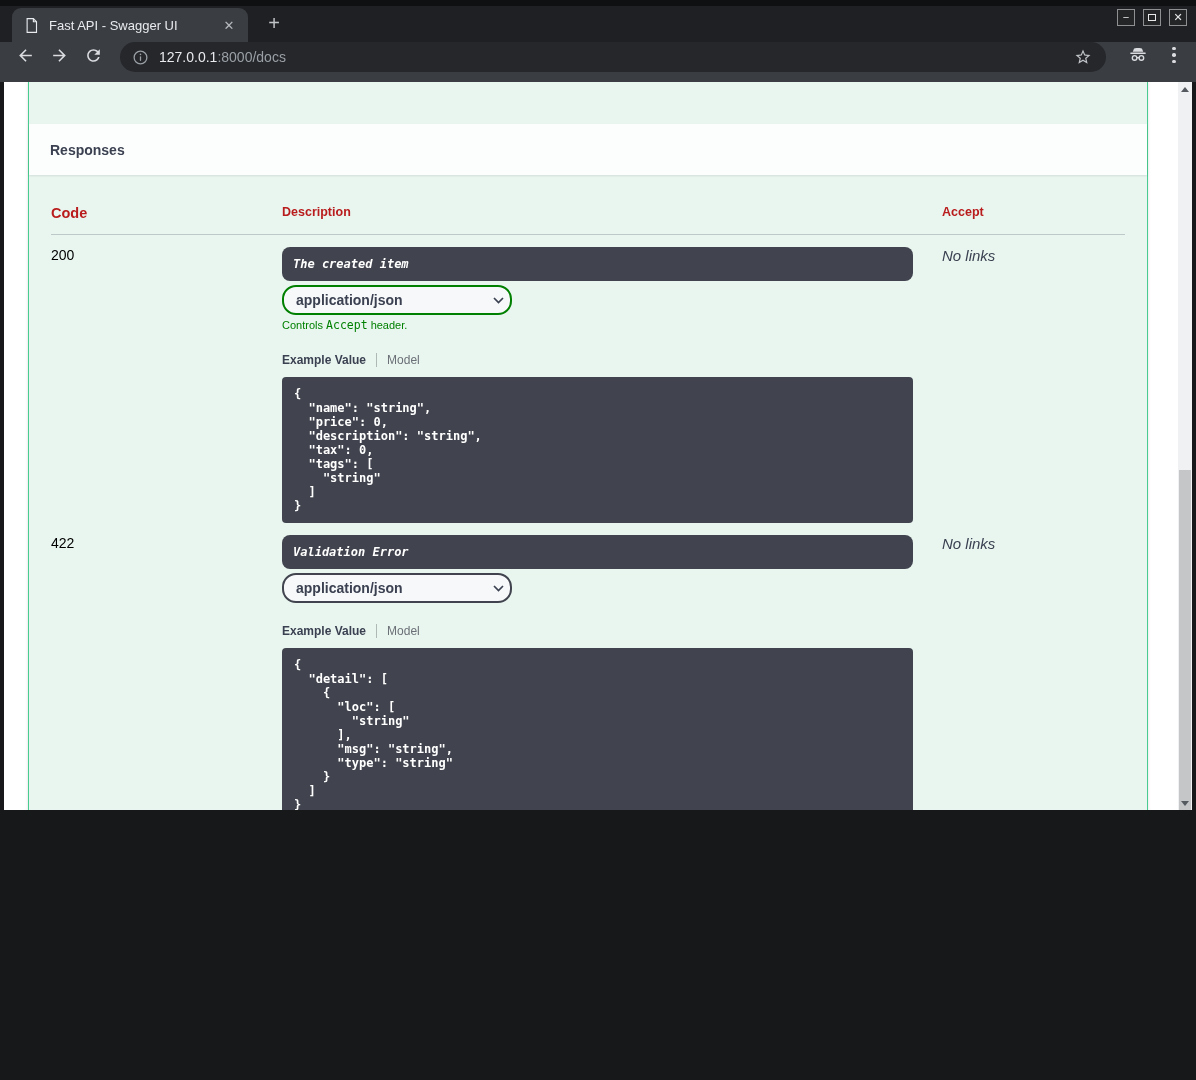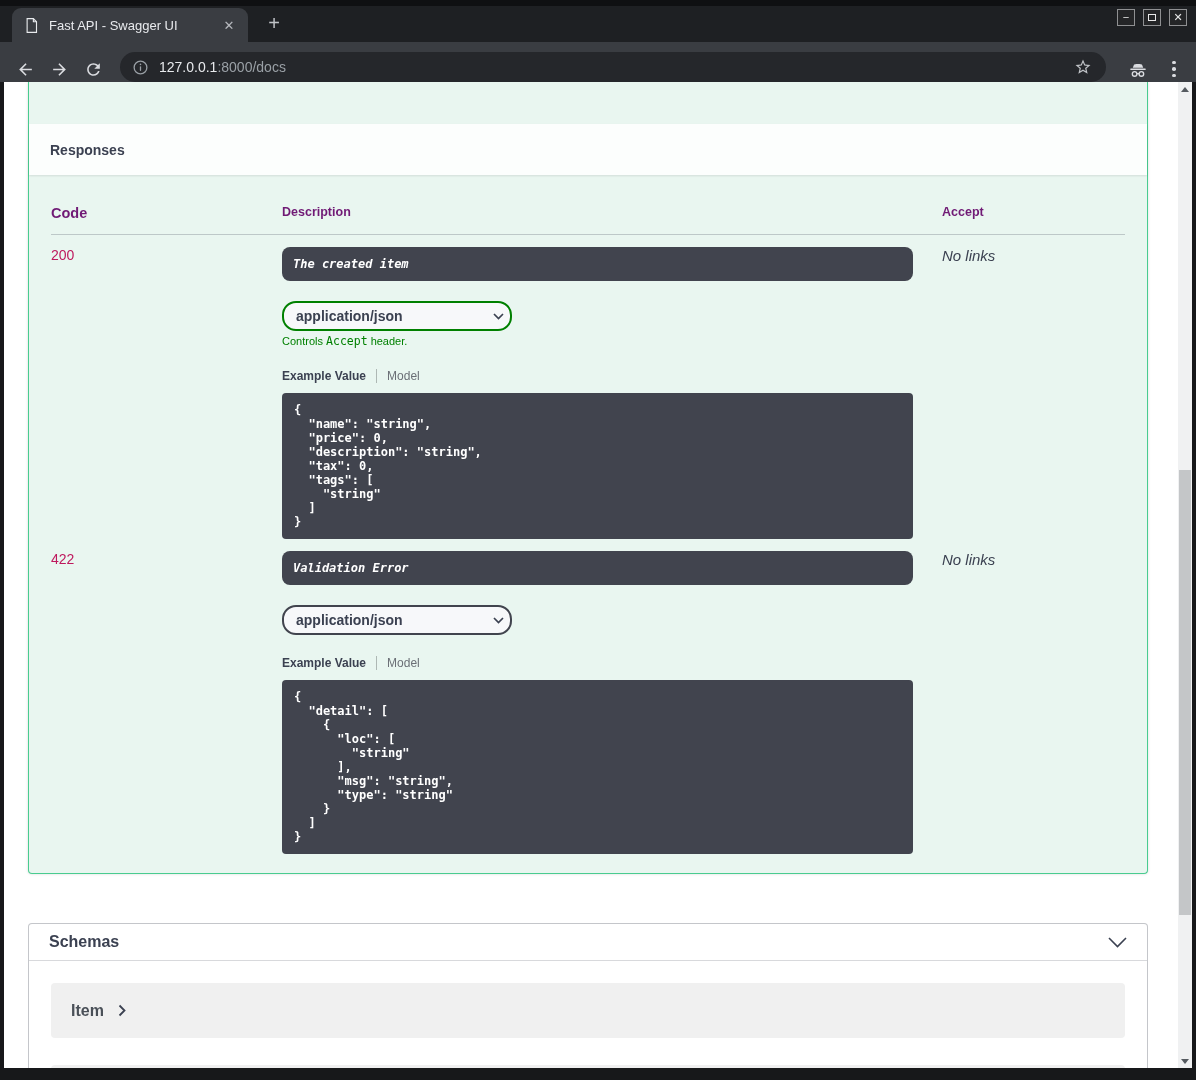--- a/index.html
+++ b/index.html
@@ -17,59 +17,59 @@
   .tab-close { width:18px; height:18px; border-radius:50%; display:flex; align-items:center; justify-content:center;
                color:#b6b9be; font-size:13px; line-height:1; }
   .newtab { position:absolute; left:262px; bottom:7px; width:24px; height:24px; display:flex; align-items:center;
             justify-content:center; color:#c0c3c7; font-size:20px; font-weight:400; border-radius:50%; }
   .win-controls { position:absolute; top:3px; right:9px; display:flex; gap:8px; }
   .win-btn { width:18px; height:17px; border:1px solid #8f9092; background:#242527; color:#e8e8e8;
              display:flex; align-items:center; justify-content:center; font-size:11px; line-height:1; }
   .maximize-glyph { width:8px; height:7px; border:1px solid #e8e8e8; display:block; }
 
   
-  .toolbar { height:40px; background:#3a3d42; display:flex; align-items:flex-end; padding:0 12px; }
+  .toolbar { height:40px; background:#3a3d42; display:flex; align-items:flex-start; padding:0 12px; }
   .nav-btn { width:26px; height:26px; display:flex; align-items:center; justify-content:center; margin-right:8px; border-radius:50%; }
   .nav-btn svg { width:19px; height:19px; fill:#dadce0; }
   .address-bar { flex:1; height:30px; margin:0 10px 0 6px; background:#25272b; border-radius:15px;
                  display:flex; align-items:center; padding:0 12px; }
   .info-icon { width:17px; height:17px; flex:0 0 auto; }
   .url-text { margin-left:10px; font-size:14px; color:#9aa0a6; white-space:nowrap; }
   .url-host { color:#e8eaed; }
   .star-btn { margin-left:auto; width:22px; height:22px; display:flex; align-items:center; justify-content:center; }
   .star-btn svg { width:18px; height:18px; fill:#c0c3c7; }
   .incog { width:28px; height:24px; margin:0 8px; display:flex; align-items:center; justify-content:center; }
   .incog svg { width:24px; height:22px; }
   .menu-btn { width:20px; height:26px; display:flex; flex-direction:column; align-items:center; justify-content:center; gap:3px; margin-left:4px; }
   .menu-btn i { width:3.5px; height:3.5px; background:#dadce0; border-radius:50%; }
 
   
-  .content { position:relative; height:986px; margin:0 4px; background:#ffffff; overflow:hidden; }
+  .content { position:relative; height:728px; margin:0 4px; background:#ffffff; overflow:hidden; }
   .page { width:1174px; height:100%; overflow:hidden; }
 
   
   .opblock { margin:0 30px 0 24px; width:1120px; background:#e9f6f0; border:1px solid #49cc90; border-top:none;
              border-radius:0 0 4px 4px; box-shadow:0 0 3px rgba(0,0,0,.15); }
   .opblock-spacer { height:42px; }
   .section-header { height:51px; background:rgba(255,255,255,.85); box-shadow:0 1px 2px rgba(0,0,0,.1);
                     display:flex; align-items:center; padding:0 21px; }
   .section-title { font-size:14px; font-weight:700; color:#3b4151; }
 
   .resp-table { padding:30px 22px 19px; }
   .resp-head, .resp-row { display:grid; grid-template-columns:231px 660px 1fr; }
   .resp-head { padding-bottom:13px; border-bottom:1px solid rgba(59,65,81,.25); }
-  .col-h { font-weight:700; color:#701a75; font-size:12.5px; }
+  .col-h { font-weight:700; color:#b91c1c; font-size:12.5px; }
   .col-h.code { font-size:14.5px; }
   .resp-row { padding-top:12px; }
-  .code-cell { font-size:14px; color:#be185d; }
+  .code-cell { font-size:14px; color:#000000; }
   .links-cell { font-size:15px; font-style:italic; color:#3b4151; }
 
   .desc-box { width:631px; background:#41444e; color:#fff; border-radius:8px; padding:10px 11px;
               font-family:"DejaVu Sans Mono", monospace; font-style:italic; font-weight:700; font-size:12px; }
-  .media-select { margin-top:20px; width:230px; height:30px; background:#f7f8fa; border:2px solid #41444e;
+  .media-select { margin-top:4px; width:230px; height:30px; background:#f7f8fa; border:2px solid #41444e;
                   border-radius:14px; display:flex; align-items:center; justify-content:space-between;
                   padding:0 6px 0 12px; font-size:14px; font-weight:700; color:#3b4151; cursor:pointer; }
   .media-select.accept { border-color:#008000; }
   .accept-note { margin-top:3px; font-size:11px; color:#008000; }
   .accept-note code { font-family:"DejaVu Sans Mono", monospace; font-size:11.5px; }
   .model-tabs { margin-top:21px; display:flex; align-items:flex-end; font-size:12px; }
   .tab-example { font-weight:700; color:#3b4151; cursor:pointer; }
   .tab-sep { width:1px; height:14px; background:rgba(0,0,0,.25); margin:0 10px; }
   .tab-model { color:#6b6f76; cursor:pointer; }
   .json-box { margin-top:10px; width:631px; background:#41444e; border-radius:4px; padding:10px 12px;

